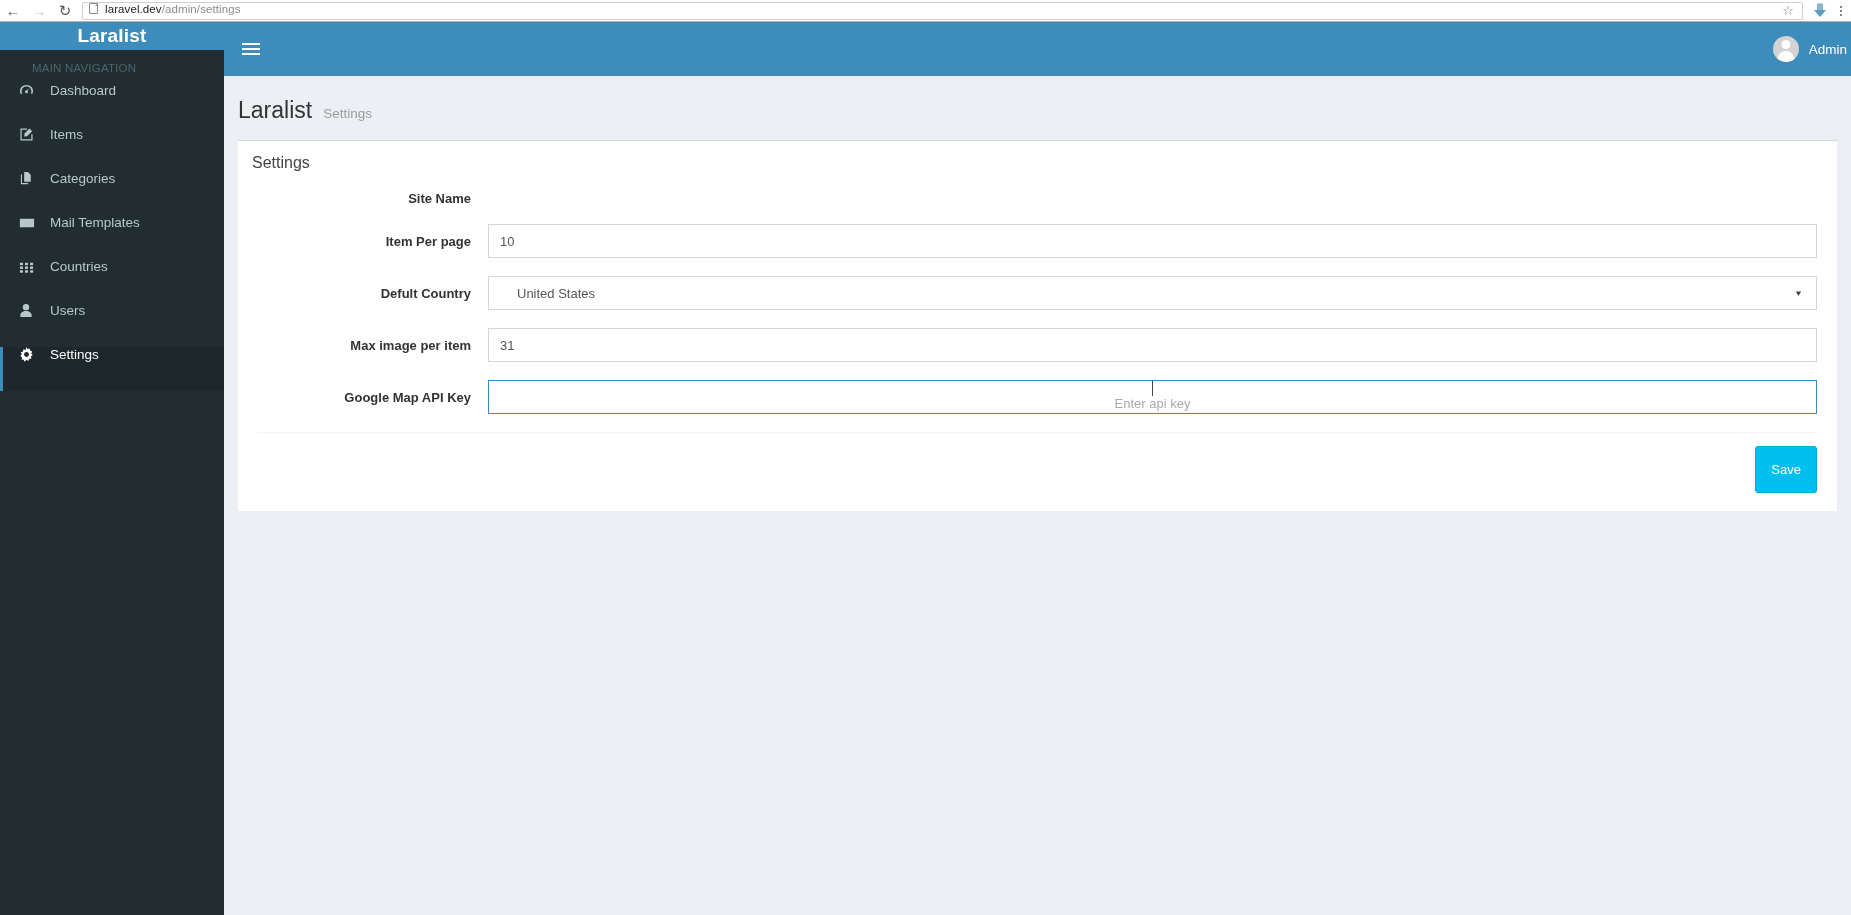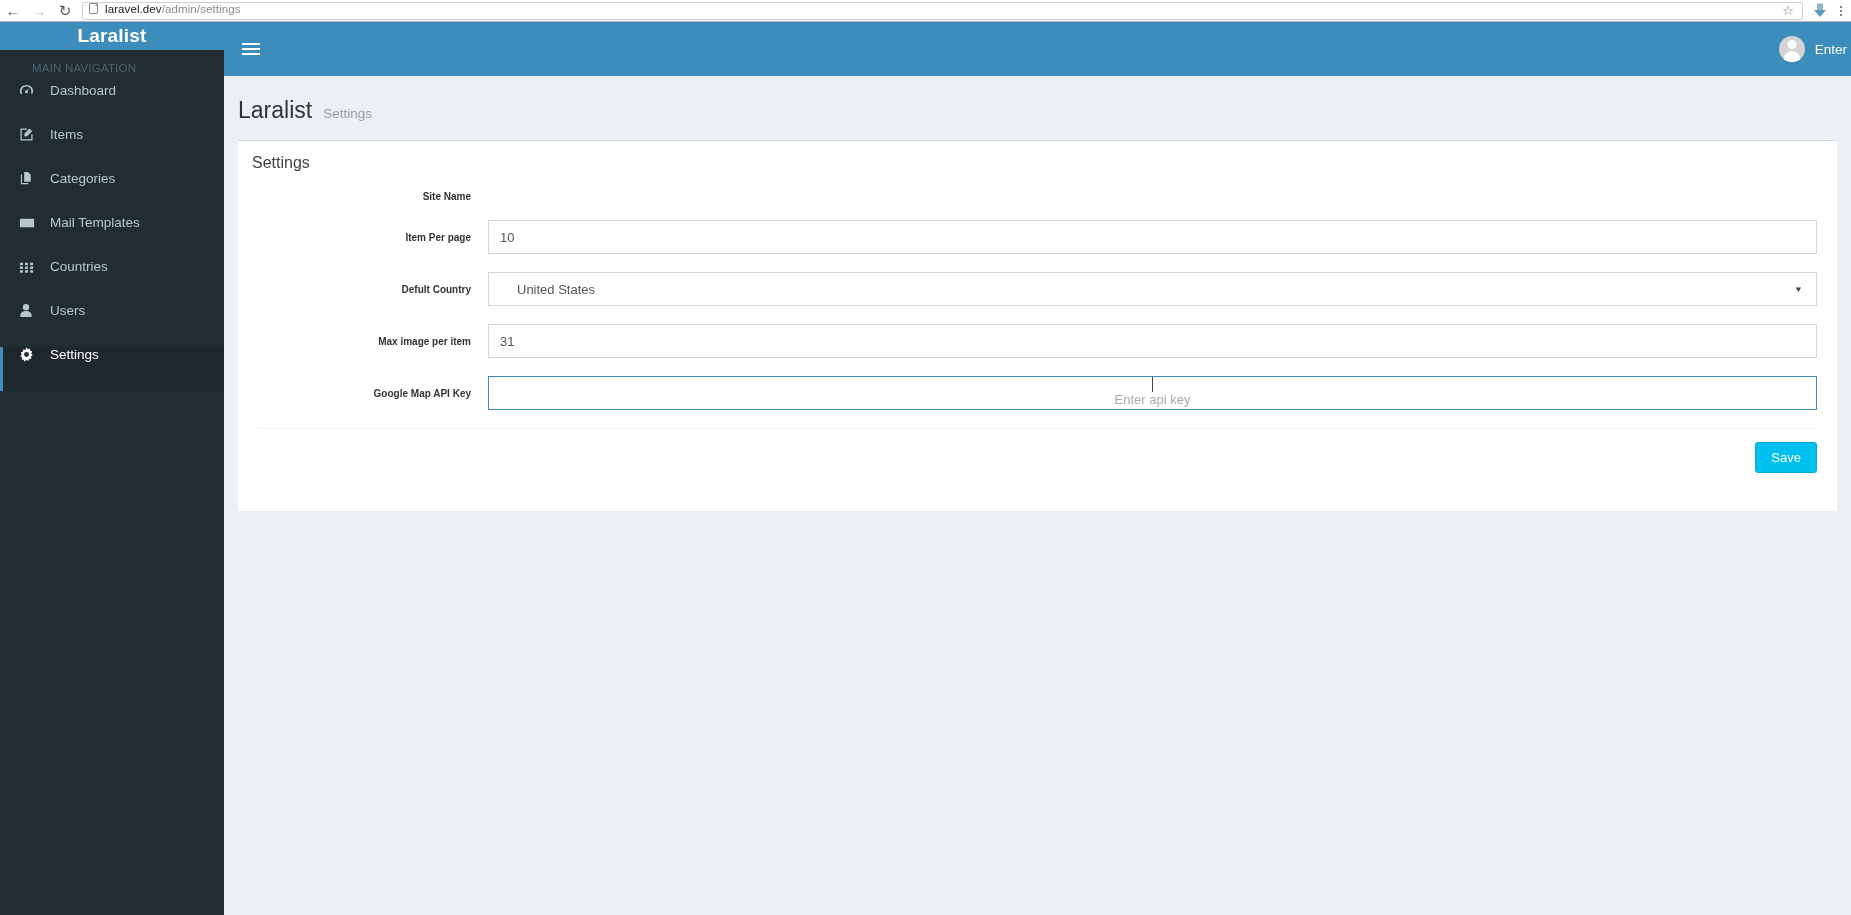--- a/index.html
+++ b/index.html
@@ -167,21 +167,21 @@
 
   #settings-form { padding:10px 0 0 0; }
   .form-row {
     display:flex; align-items:center;
     margin-bottom:18px;
     padding-right:20px;
   }
   .form-label {
     width:250px;
     text-align:right;
-    font-size:10px; font-weight:bold; color:#333;
+    font-size:13px; font-weight:bold; color:#333;
     padding-right:17px;
     flex:0 0 auto;
   }
   .form-control {
     flex:1;
     height:34px;
     border:1px solid #d2d6de;
     background:#fff;
     font-size:13px;
     color:#555;
@@ -213,21 +213,21 @@
     border-top:1px solid #f4f4f4;
     margin:0 20px 0 20px;
     padding:13px 0 13px 0;
     display:flex; justify-content:flex-end;
   }
   #save-button {
     background:#00c0ef;
     border:1px solid #00acd6;
     color:#fff;
     font-size:13px;
-    padding:7px 15px;
+    padding:15px 15px;
     cursor:pointer;
     border-radius:3px;
     font-family:"Liberation Sans", sans-serif;
   }
 </style>
 </head>
 <body>
 
 <div id="browser-chrome">
   <div class="nav-btn">←</div>
@@ -344,21 +344,21 @@
     <div id="hamburger">
       <i></i>
       <i></i>
       <i></i>
     </div>
     <div id="user-menu">
       <span id="avatar">
         <span class="head"></span>
         <span class="body"></span>
       </span>
-      <span id="user-name">Enter</span>
+      <span id="user-name">Admin</span>
     </div>
   </div>
 
   <div id="content">
 
     <div id="content-header">
       <span id="page-title">Laralist</span>
       <span id="page-subtitle">Settings</span>
     </div>
 

